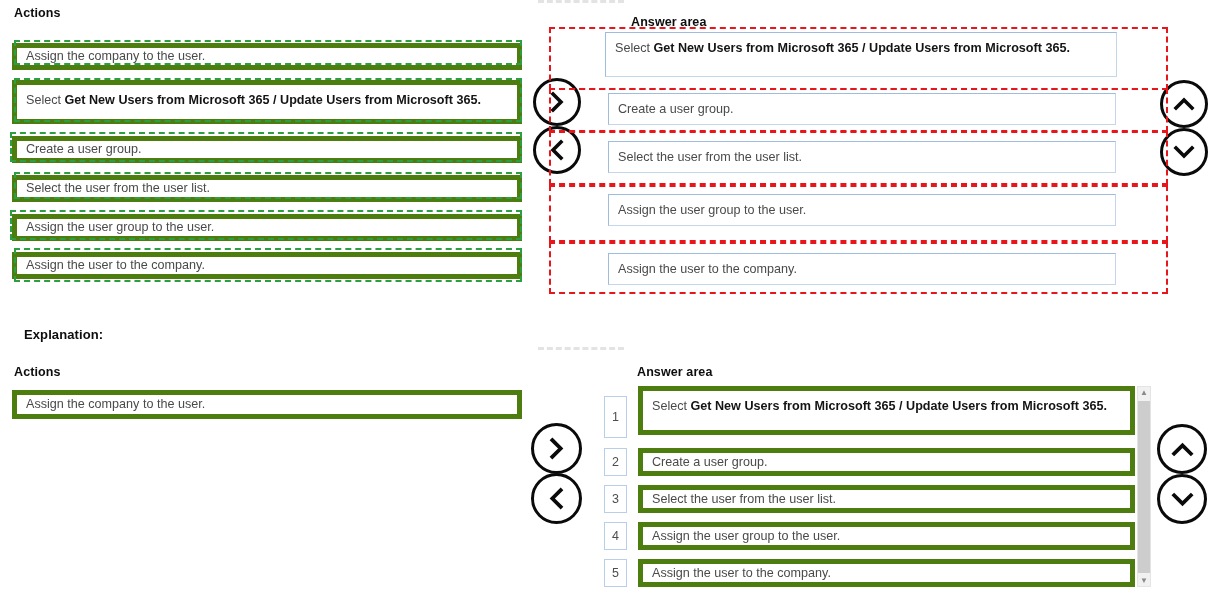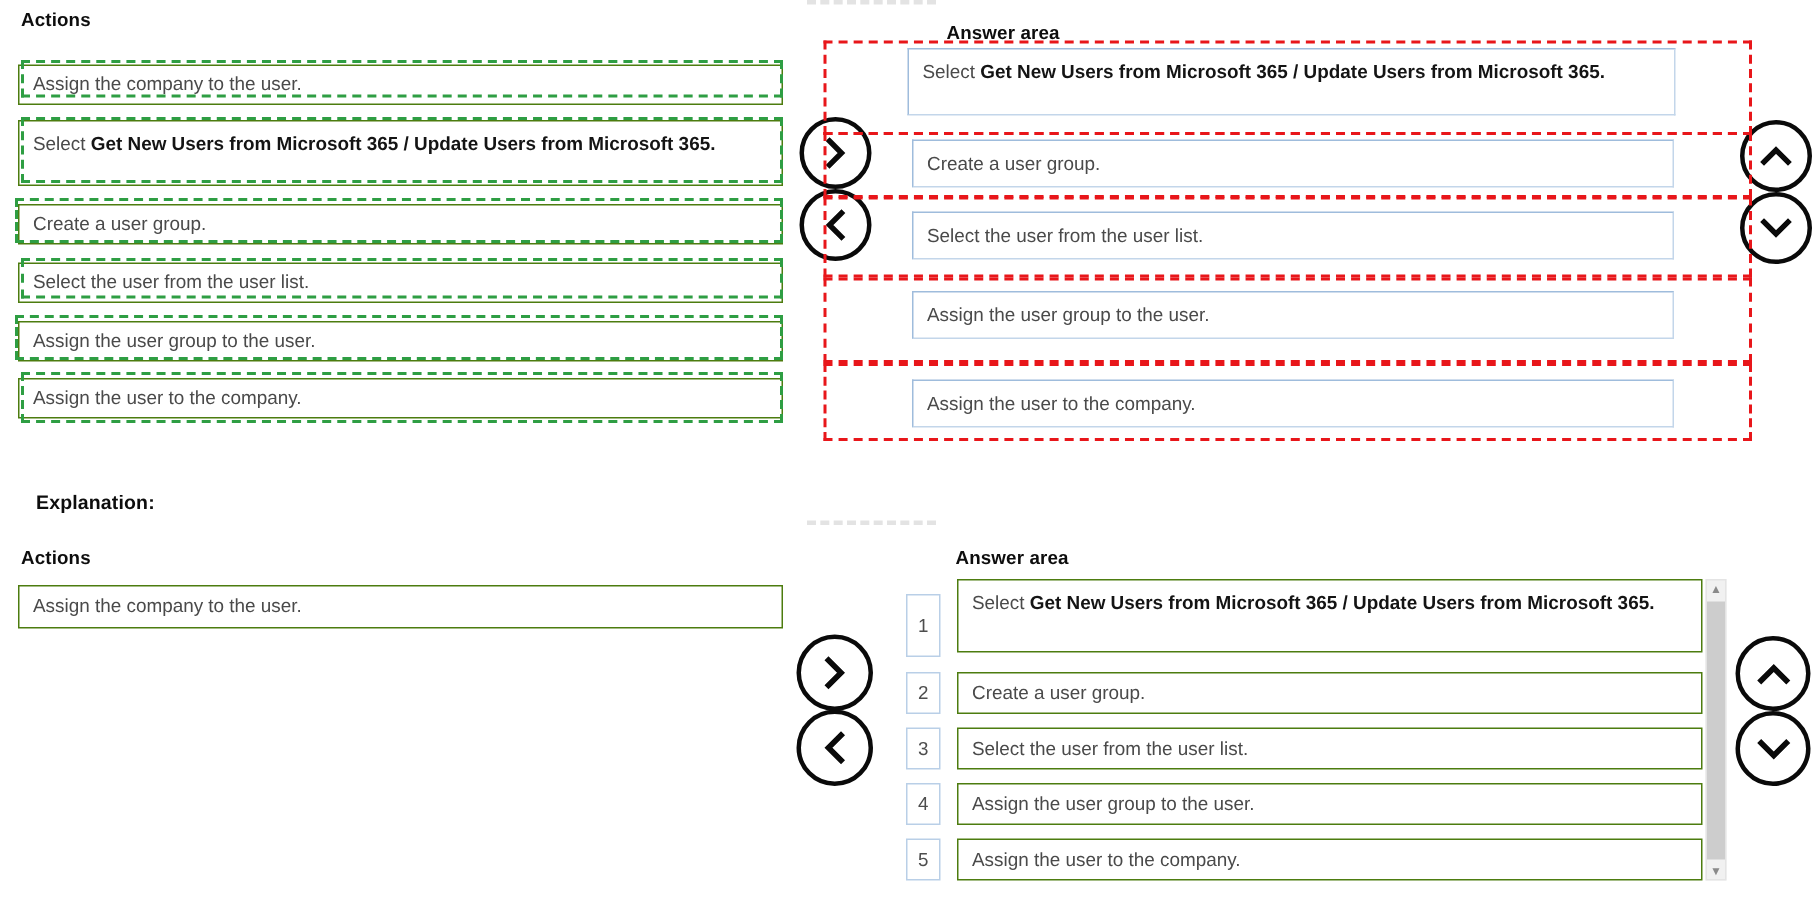--- a/index.html
+++ b/index.html
@@ -18,21 +18,21 @@
     font-size:12.5px;
     font-weight:bold;
     color:#0d0d0d;
     letter-spacing:0.1px;
     white-space:nowrap;
   }
 
   
   .opt{
     box-sizing:border-box;
-    border:1px solid #4d7c0f;
+    border:5px solid #4d7c0f;
     background:#ffffff;
     color:#4a4a4a;
     font-size:12.6px;
     line-height:1.32;
     padding:6px 9px;
     display:flex;
     align-items:center;
   }
   .opt.two-line{ align-items:flex-start; padding-top:7px;}
   .opt .bold{font-weight:bold;color:#141414;}

